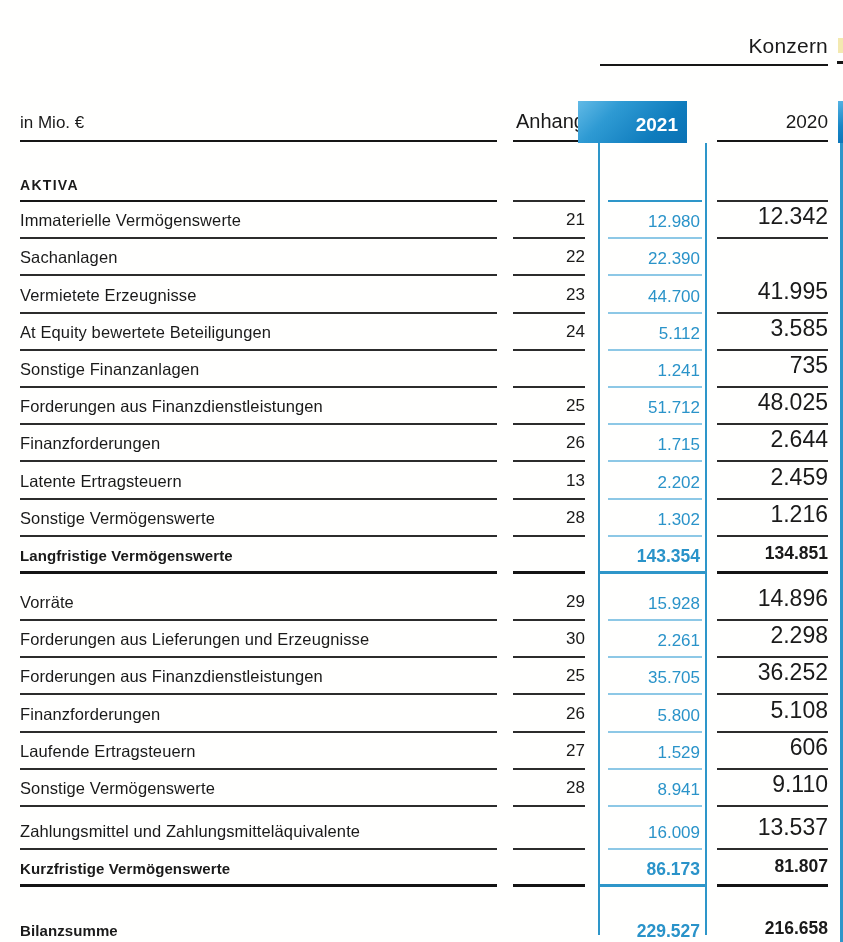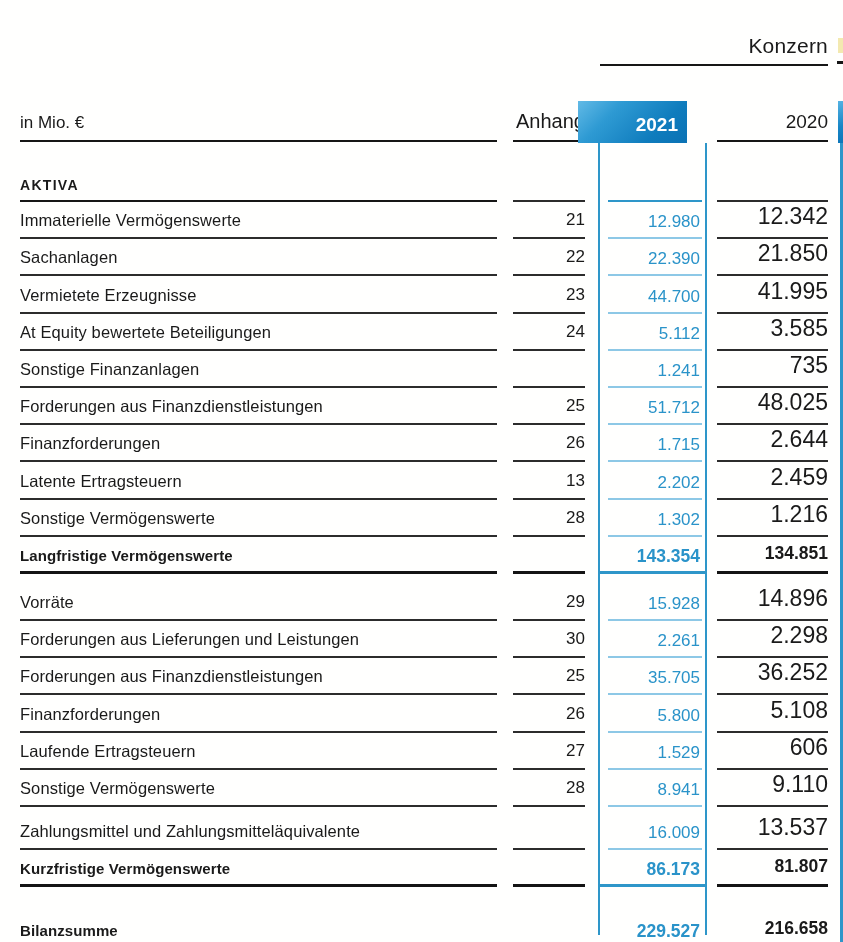--- a/index.html
+++ b/index.html
@@ -102,21 +102,20 @@
         </div>
       <div class="cell c-2020">12.342</div>
     </div>
       <div class="row normal">
       <div class="cell c-label">Sachanlagen</div>
       <div class="cell c-anhang">22</div>
       <div class="cell c-2021">
           <span class="rule"></span>
           <span class="v">22.390</span>
         </div>
-      <div class="cell c-2020">21.850</div>
     </div>
       <div class="row normal">
       <div class="cell c-label">Vermietete Erzeugnisse</div>
       <div class="cell c-anhang">23</div>
       <div class="cell c-2021">
           <span class="rule"></span>
           <span class="v">44.700</span>
         </div>
       <div class="cell c-2020">41.995</div>
     </div>
@@ -186,21 +185,21 @@
       <div class="row normal" style="margin-top: 10px;">
       <div class="cell c-label">Vorräte</div>
       <div class="cell c-anhang">29</div>
       <div class="cell c-2021">
           <span class="rule"></span>
           <span class="v">15.928</span>
         </div>
       <div class="cell c-2020">14.896</div>
     </div>
       <div class="row normal">
-      <div class="cell c-label">Forderungen aus Lieferungen und Leistungen</div>
+      <div class="cell c-label">Forderungen aus Lieferungen und Erzeugnisse</div>
       <div class="cell c-anhang">30</div>
       <div class="cell c-2021">
           <span class="rule"></span>
           <span class="v">2.261</span>
         </div>
       <div class="cell c-2020">2.298</div>
     </div>
       <div class="row normal">
       <div class="cell c-label">Forderungen aus Finanzdienstleistungen</div>
       <div class="cell c-anhang">25</div>

